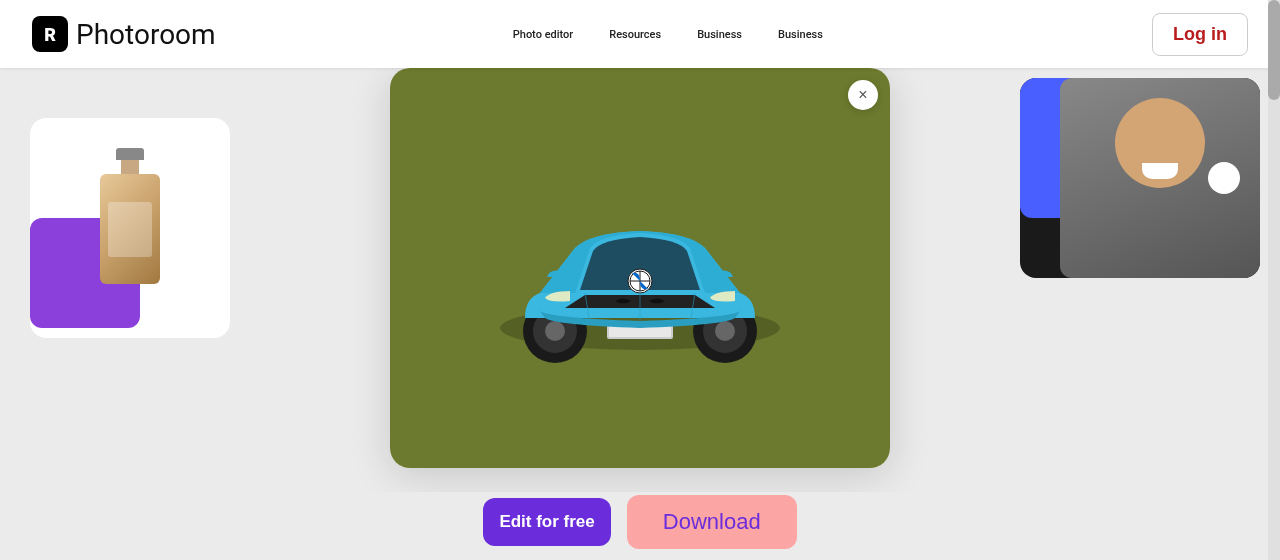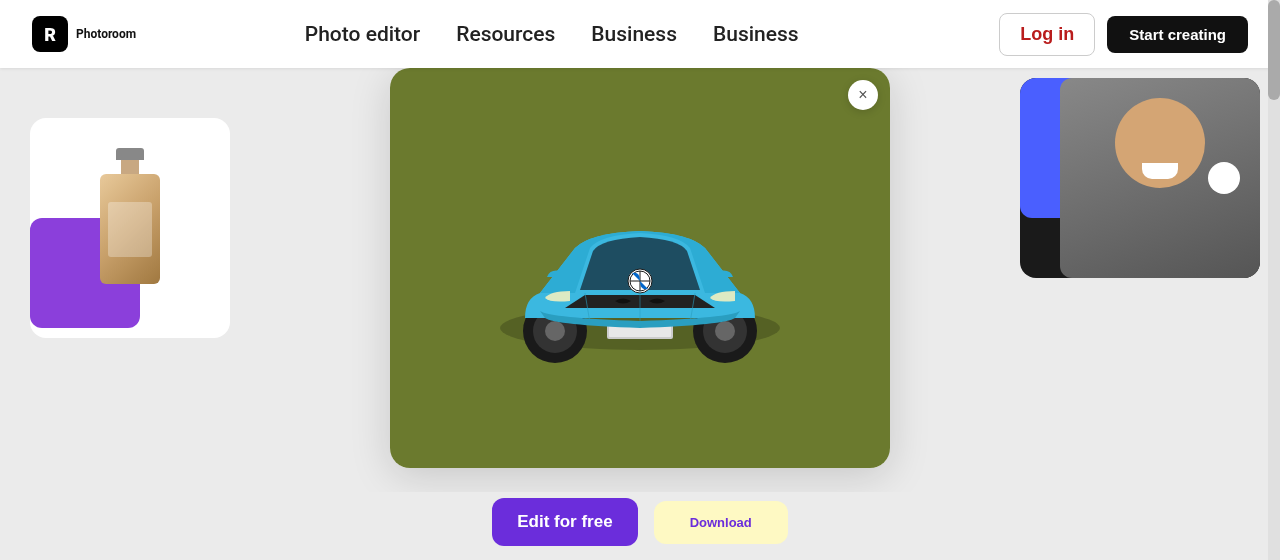--- a/index.html
+++ b/index.html
@@ -39,34 +39,34 @@
       display: flex;
       align-items: center;
       justify-content: center;
     }
     .logo-icon span {
       color: #fff;
       font-size: 18px;
       font-weight: 900;
     }
     .logo-text {
-      font-size: 12px;
-      font-weight: 700;
+      font-size: 28px;
+      font-weight: 400;
       color: #111;
     }
     .nav-links {
       display: flex;
       align-items: center;
       gap: 36px;
       flex: 1;
       justify-content: center;
       margin-left: -80px;
     }
     .nav-link {
-      font-size: 21px;
+      font-size: 11px;
       color: #222;
       text-decoration: none;
       cursor: pointer;
       font-weight: 500;
     }
     .nav-actions {
       display: flex;
       align-items: center;
       gap: 12px;
     }
@@ -303,37 +303,37 @@
       height: 68px;
       background: #ebebeb;
       display: flex;
       align-items: center;
       justify-content: center;
       gap: 16px;
       z-index: 50;
       padding-bottom: 8px;
     }
     .btn-edit {
-      padding: 14px 25px;
+      padding: 14px 16px;
       background: #6b2ddb;
       color: white;
       border: none;
       border-radius: 12px;
       font-size: 17px;
       font-weight: 700;
       cursor: pointer;
     }
     .btn-download {
       padding: 14px 36px;
-      background: #fef9c3;
+      background: #fca5a5;
       color: #6b2ddb;
       border: none;
       border-radius: 12px;
-      font-size: 13px;
-      font-weight: 700;
+      font-size: 22px;
+      font-weight: 400;
       cursor: pointer;
     }
   </style>
 </head>
 <body>
 
 <nav class="navbar">
   <div class="logo-wrapper">
     <div class="logo-icon">
       <span>R</span>
@@ -343,21 +343,20 @@
 
   <div class="nav-links">
     <a class="nav-link">Photo editor</a>
     <a class="nav-link">Resources</a>
     <a class="nav-link">Business</a>
     <a class="nav-link">Business</a>
   </div>
 
   <div class="nav-actions">
     <button class="btn-login">Log in</button>
-    <button class="btn-start">Start creating</button>
   </div>
 </nav>
 
 <div class="scrollbar">
   <div class="scrollbar-thumb"></div>
 </div>
 
 <div class="main-content">
 
   <div class="left-card">

